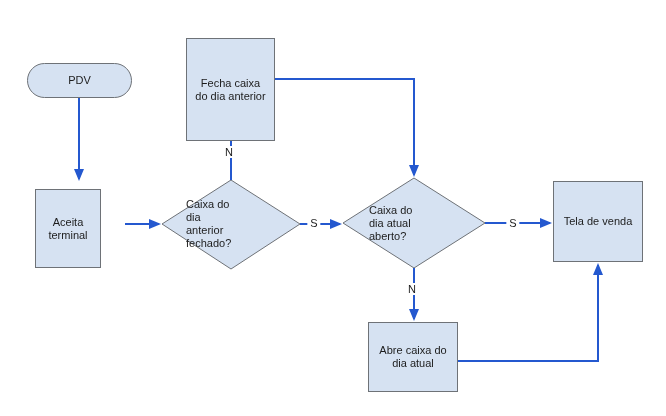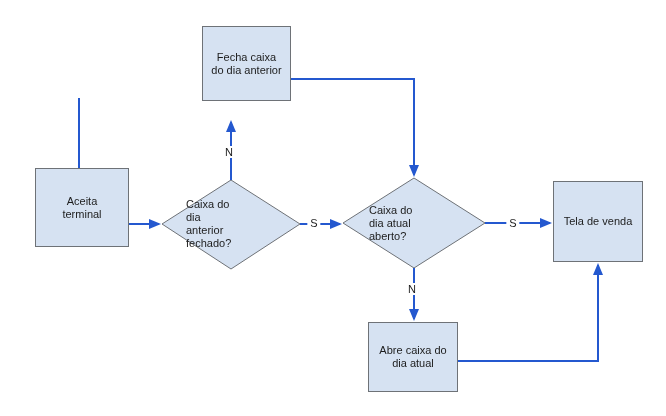--- a/index.html
+++ b/index.html
@@ -55,27 +55,30 @@
     <path class="edge" d="M79,98 L79,179" marker-end="url(#ah)"></path>
     <path class="edge" d="M125,224 L159,224" marker-end="url(#ah)"></path>
     <path class="edge" d="M231,180 L231,122" marker-end="url(#ah)"></path>
     <path class="edge" d="M300,224 L340,224" marker-end="url(#ah)"></path>
     <path class="edge" d="M275,79 L414,79 L414,175" marker-end="url(#ah)"></path>
     <path class="edge" d="M485,223 L550,223" marker-end="url(#ah)"></path>
     <path class="edge" d="M414,268 L414,319" marker-end="url(#ah)"></path>
     <path class="edge" d="M458,361 L598,361 L598,265" marker-end="url(#ah)"></path>
   </svg>
 
+  <div class="node terminator" style="left:27px;top:63px;width:105px;height:35px;">
+    <span>PDV</span>
+  </div>
 
-  <div class="node" style="left:186px;top:26px;width:89px;height:75px;margin-left:16px;">
+  <div class="node" style="left:186px;top:38px;width:89px;height:103px;">
     <span>Fecha caixa
 do dia anterior</span>
   </div>
 
-  <div class="node" style="left:35px;top:168px;width:94px;height:79px;">
+  <div class="node" style="left:35px;top:189px;width:66px;height:79px;">
     <span>Aceita
 terminal</span>
   </div>
 
   <div class="node" style="left:553px;top:181px;width:90px;height:81px;">
     <span>Tela de venda</span>
   </div>
 
   <div class="node" style="left:368px;top:322px;width:90px;height:70px;">
     <span>Abre caixa do

